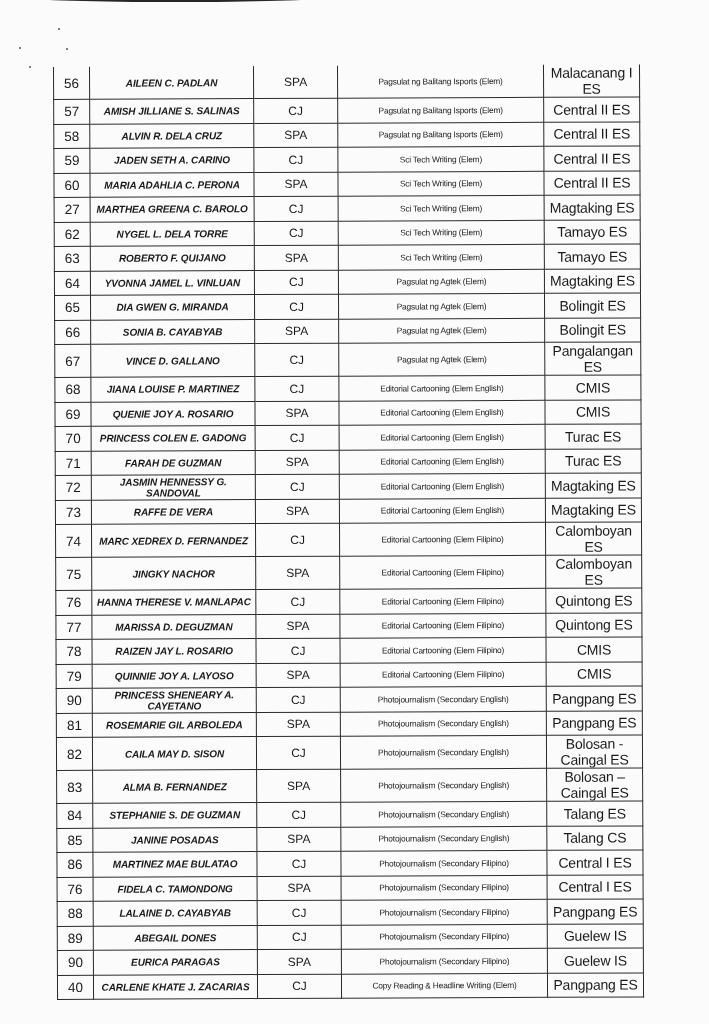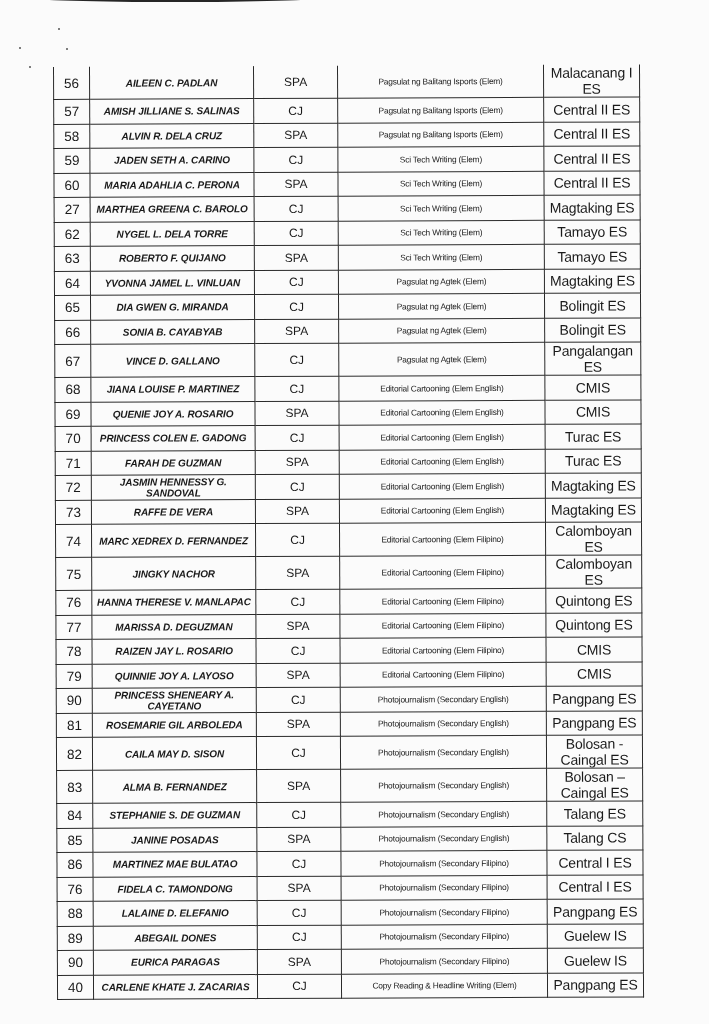--- a/index.html
+++ b/index.html
@@ -259,21 +259,21 @@
       </tr>
       <tr>
         <td class="c-no">76</td>
         <td class="c-name">FIDELA C. TAMONDONG</td>
         <td class="c-role">SPA</td>
         <td class="c-cat">Photojournalism (Secondary Filipino)</td>
         <td class="c-school">Central I ES</td>
       </tr>
       <tr>
         <td class="c-no">88</td>
-        <td class="c-name">LALAINE D. ELEFANIO</td>
+        <td class="c-name">LALAINE D. CAYABYAB</td>
         <td class="c-role">CJ</td>
         <td class="c-cat">Photojournalism (Secondary Filipino)</td>
         <td class="c-school">Pangpang ES</td>
       </tr>
       <tr>
         <td class="c-no">89</td>
         <td class="c-name">ABEGAIL DONES</td>
         <td class="c-role">CJ</td>
         <td class="c-cat">Photojournalism (Secondary Filipino)</td>
         <td class="c-school">Guelew IS</td>

